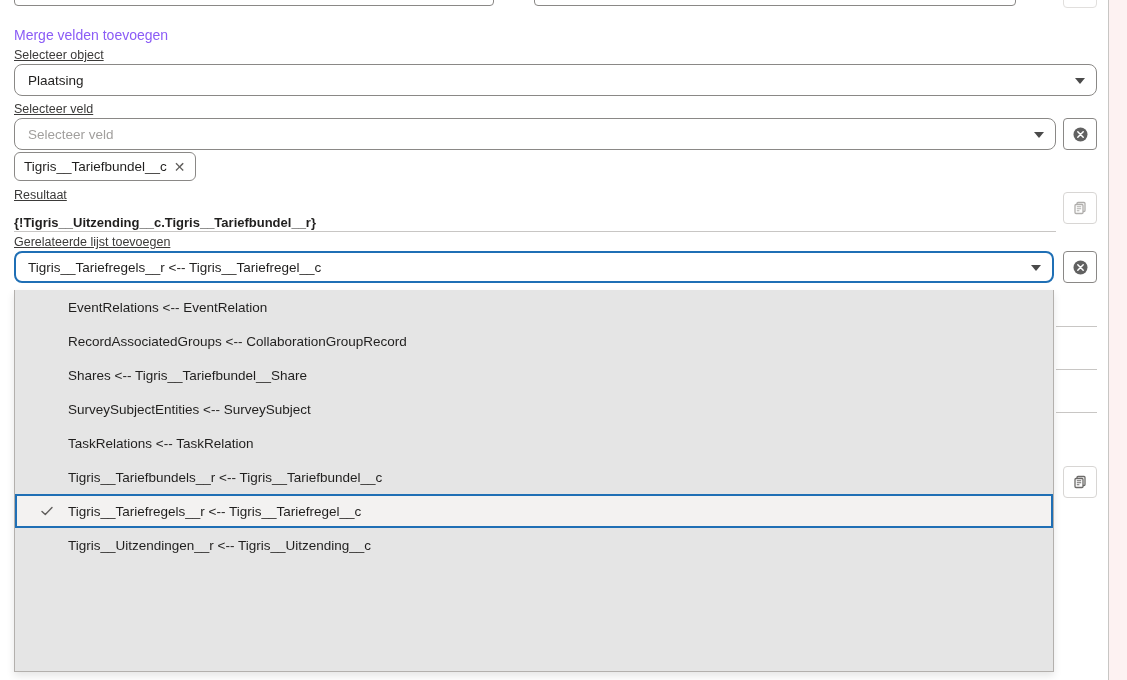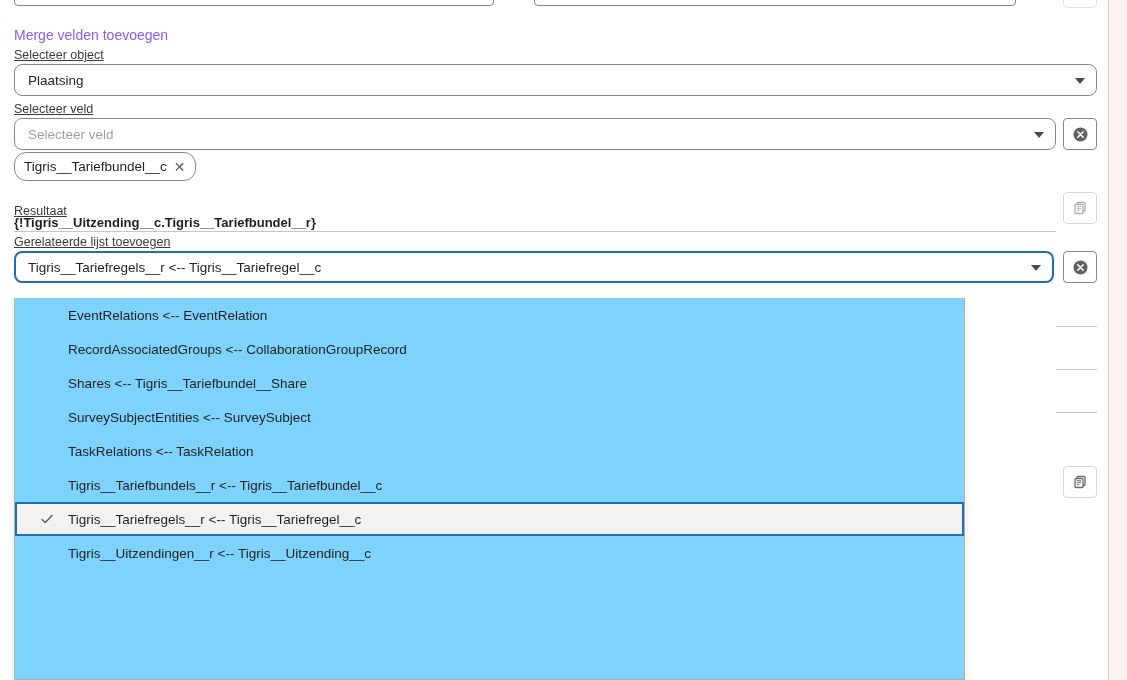--- a/index.html
+++ b/index.html
@@ -103,21 +103,21 @@
   }
   .icon-btn.faint { border-color: #d8d6d4; }
   .icon-btn svg { display: block; }
 
   
   .chip {
     position: absolute;
     height: 29px;
     background: #fff;
     border: 1px solid #8a8886;
-    border-radius: 12px;
+    border-radius: 6px;
     display: flex;
     align-items: center;
     gap: 7px;
     padding: 0 9px 0 9px;
     font-size: 13.5px;
     color: #201f1e;
     white-space: nowrap;
   }
   .chip .x {
     font-size: 14px;
@@ -142,23 +142,23 @@
   
   .bg-divider {
     position: absolute;
     height: 1px;
     background: #c8c6c4;
   }
 
   
   .listbox {
     position: absolute;
-    left: 14px; top: 298px;
-    width: 951px; height: 382px;
-    background: #7dd3fc;
+    left: 14px; top: 290px;
+    width: 1040px; height: 382px;
+    background: #e5e5e5;
     border: 1px solid #b3b0ad;
     border-top: none;
     box-shadow: 0 4px 8px rgba(0,0,0,.10);
     overflow: hidden;
     z-index: 20;
   }
   .option {
     position: relative;
     height: 34px;
     display: flex;
@@ -213,21 +213,21 @@
       <circle cx="8.5" cy="8.5" r="7" fill="#616161"></circle>
       <path d="M5.8 5.8 L11.2 11.2 M11.2 5.8 L5.8 11.2" stroke="#ffffff" stroke-width="1.5" stroke-linecap="round"></path>
     </svg>
   </div>
 
   <div class="chip" style="left:14px; top:152px;">
     <span>Tigris__Tariefbundel__c</span>
     <span class="x">✕</span>
   </div>
 
-  <div class="field-label" style="left:14px; top:188px;margin-top:16px;">Resultaat</div>
+  <div class="field-label" style="left:14px; top:188px;">Resultaat</div>
   <div class="result-value" style="left:14px; top:215px;font-weight:bold;">{!Tigris__Uitzending__c.Tigris__Tariefbundel__r}</div>
   <div class="result-underline" style="left:14px; top:231px; width:1042px;"></div>
   <div class="icon-btn faint" style="left:1063px; top:192px;">
     <svg width="16" height="16" viewBox="0 0 16 16">
       <rect x="5" y="2.5" width="8" height="9" rx="1" fill="none" stroke="#b0aeac" stroke-width="1.3"></rect>
       <rect x="3" y="4.5" width="8" height="9" rx="1" fill="#ffffff" stroke="#b0aeac" stroke-width="1.3"></rect>
       <path d="M4.8 6.8h4.4 M4.8 8.8h4.4 M4.8 10.8h2.6" stroke="#b0aeac" stroke-width="1.1"></path>
     </svg>
   </div>
 

